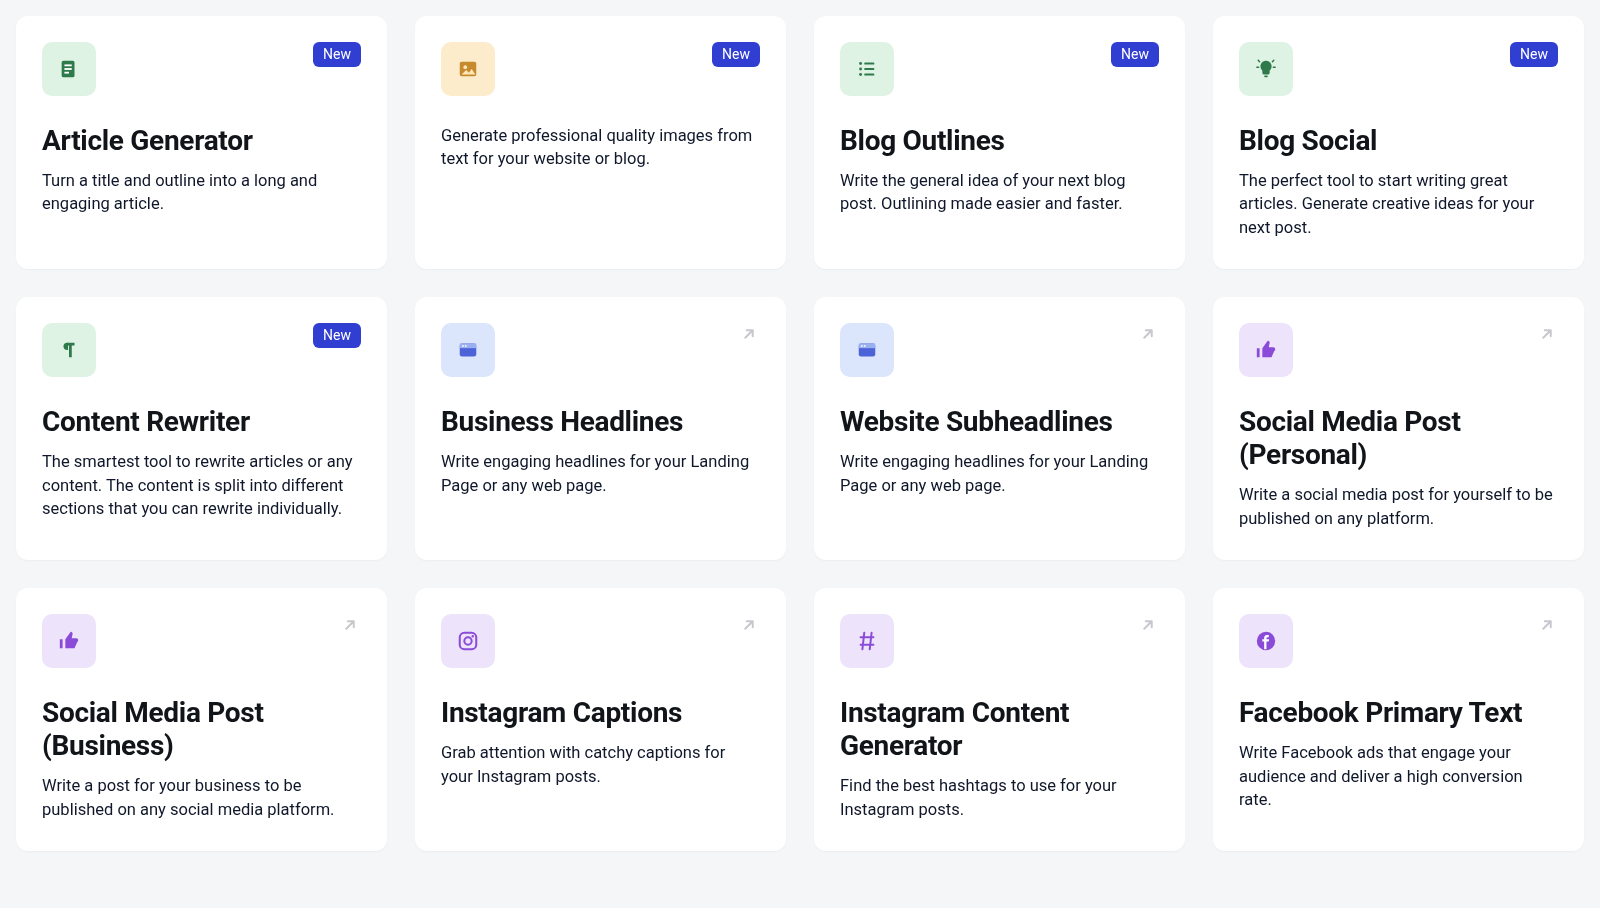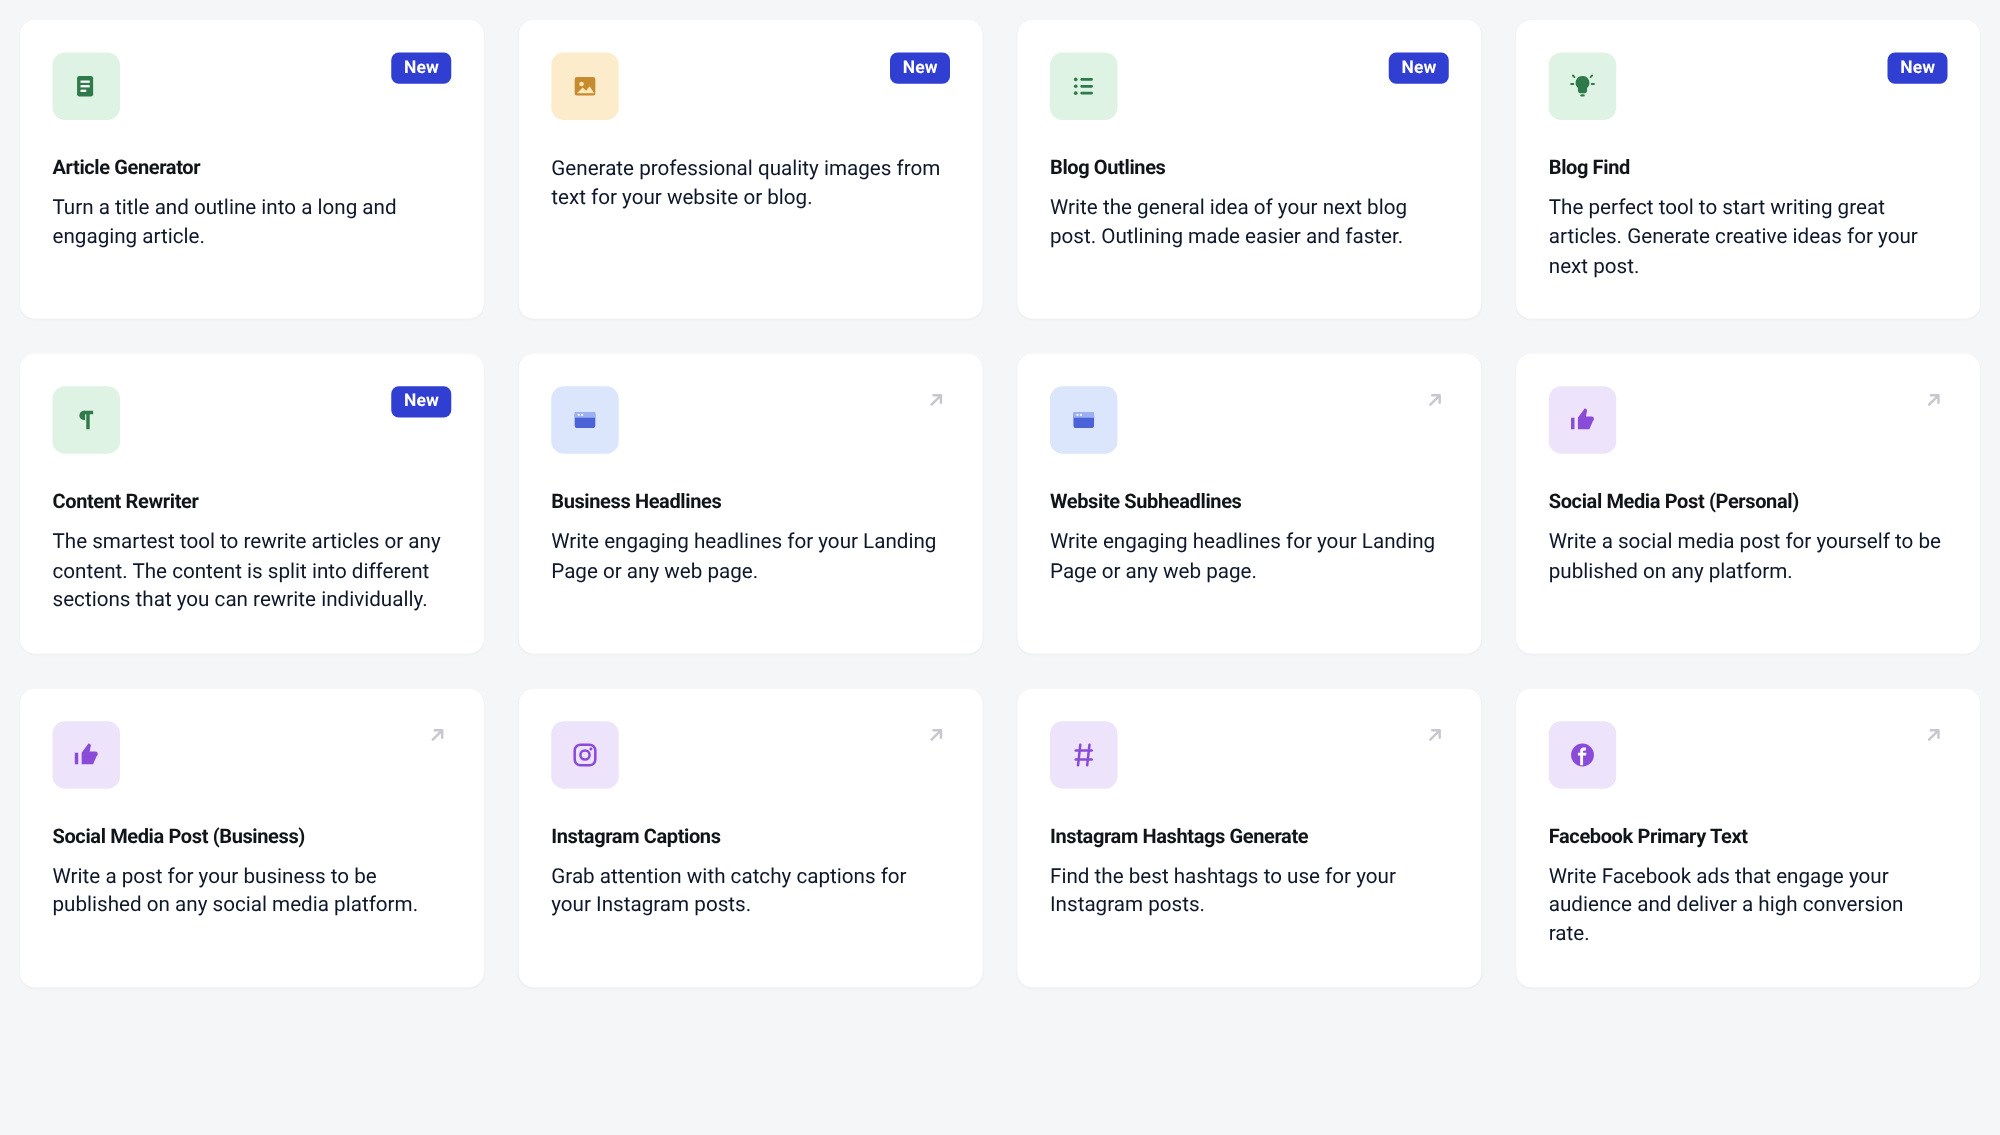--- a/index.html
+++ b/index.html
@@ -41,38 +41,38 @@
       justify-content: center;
     }
     .icon-green  { background: #dff3e4; }
     .icon-amber  { background: #fdeccb; }
     .icon-blue   { background: #dbe5fb; }
     .icon-purple { background: #ede3fb; }
 
     .badge-new {
       background: #303ed1;
       color: #ffffff;
-      font-weight: 700;
+      font-weight: 400;
       font-size: 14px;
       border-radius: 6px;
       padding: 4px 10px;
       line-height: 1.2;
     }
     .link-arrow {
       width: 22px;
       height: 22px;
       color: #c7c7ce;
       display: flex;
       align-items: center;
       justify-content: center;
     }
     .link-arrow svg { stroke: currentColor; }
 
     .card-title {
-      font-size: 16px;
+      font-size: 28px;
       font-weight: 700;
       color: #111418;
       letter-spacing: -0.3px;
       margin-bottom: 12px;
     }
     .card-desc {
       font-size: 16.5px;
       line-height: 1.42;
       color: #0f172a;
       display: -webkit-box;
@@ -135,21 +135,21 @@
       <div class="card-head">
         <div class="icon-box icon-green">
           <svg width="22" height="22" viewBox="0 0 24 24" fill="none">
     <path d="M12 3a6 6 0 00-4 10.5V16a2 2 0 002 2h4a2 2 0 002-2v-2.5A6 6 0 0012 3z" fill="#2f7a4a"></path>
     <rect x="10" y="19" width="4" height="2" rx="1" fill="#2f7a4a"></rect>
     <path d="M4 10H2M22 10h-2M5 4l-1.4-1.4M20.4 2.6L19 4" stroke="#2f7a4a" stroke-width="1.6" stroke-linecap="round"></path>
   </svg>
         </div>
         <span class="badge-new">New</span>
       </div>
-      <div class="card-title">Blog Find</div>
+      <div class="card-title">Blog Social</div>
       <div class="card-desc">The perfect tool to start writing great articles. Generate creative ideas for your next post.</div>
     </div>
     <div class="card">
       <div class="card-head">
         <div class="icon-box icon-green">
           <svg width="22" height="22" viewBox="0 0 24 24" fill="none">
     <path d="M10 4h8v3h-3v13h-3V7h-2a3.5 3.5 0 010-3z" fill="#2f7a4a"></path>
     <path d="M10 4a4 4 0 100 8h1V4h-1z" fill="#2f7a4a"></path>
   </svg>
         </div>
@@ -252,21 +252,21 @@
           <svg width="22" height="22" viewBox="0 0 24 24" fill="none">
     <path d="M5 8h14M5 16h14M9 3l-2 18M17 3l-2 18" stroke="#8a4bd8" stroke-width="2.2" stroke-linecap="round"></path>
   </svg>
         </div>
         <span class="link-arrow">
           <svg width="18" height="18" viewBox="0 0 24 24" fill="none">
     <path d="M7 17L17 7M9 7h8v8" stroke-width="2.6" stroke-linecap="round" stroke-linejoin="round"></path>
   </svg>
         </span>
       </div>
-      <div class="card-title">Instagram Hashtags Generate</div>
+      <div class="card-title">Instagram Content Generator</div>
       <div class="card-desc">Find the best hashtags to use for your Instagram posts.</div>
     </div>
     <div class="card">
       <div class="card-head">
         <div class="icon-box icon-purple">
           <svg width="22" height="22" viewBox="0 0 24 24" fill="none">
     <circle cx="12" cy="12" r="10" fill="#8a4bd8"></circle>
     <path d="M13.5 8H15V5.5h-2c-1.7 0-3 1.3-3 3V10H8v2.5h2V21h2.5v-8.5H15L15.5 10h-3V8.8c0-.5.4-.8 1-.8z" fill="#fff"></path>
   </svg>
         </div>

